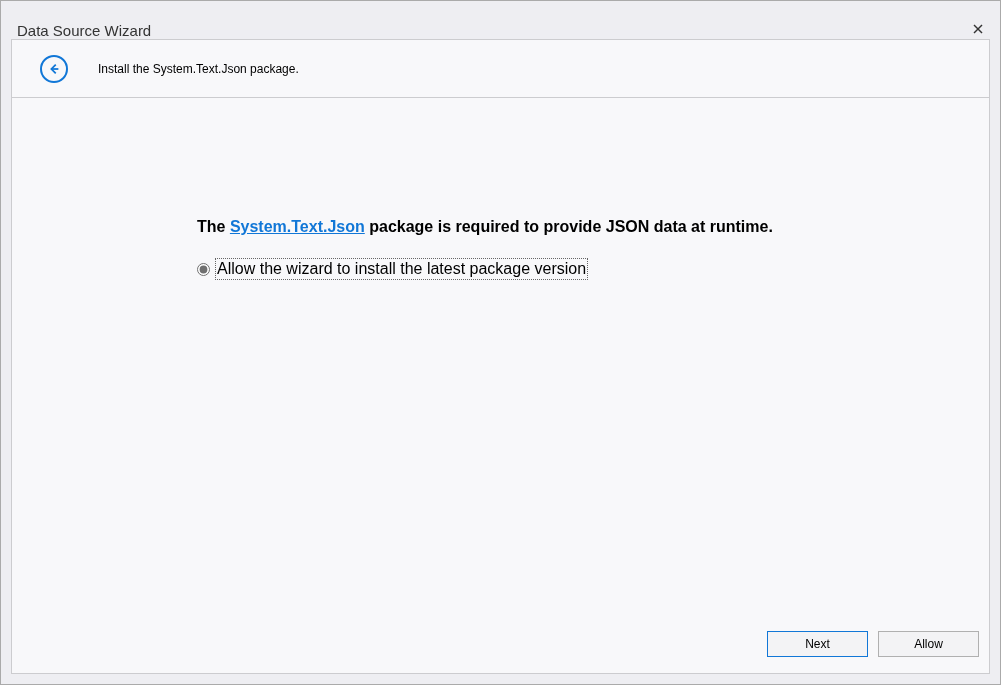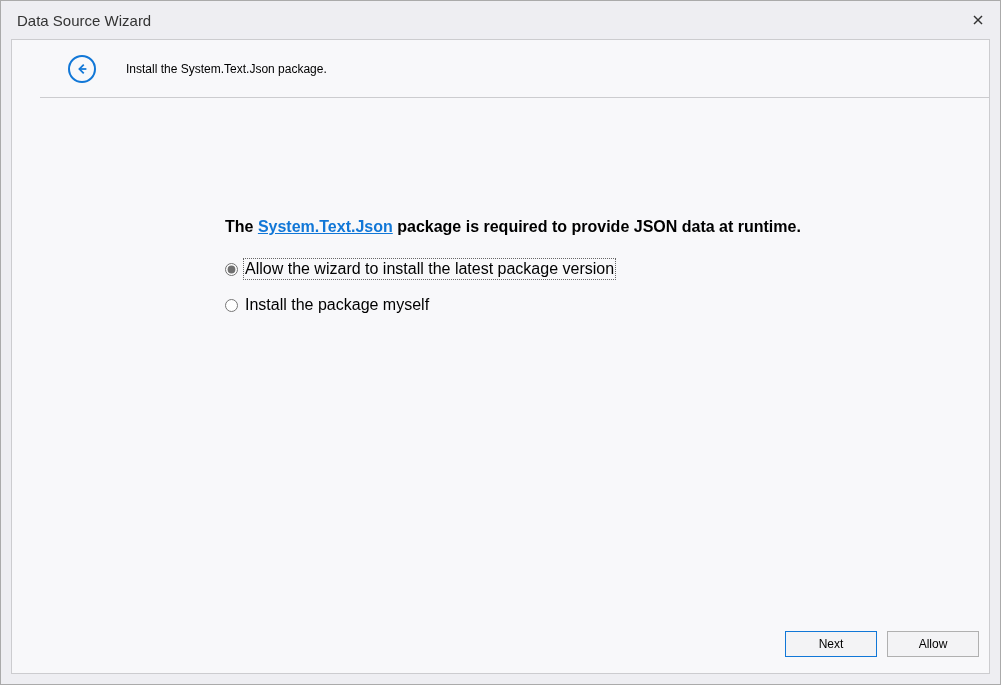--- a/index.html
+++ b/index.html
@@ -17,21 +17,21 @@
       width: 1001px;
       height: 685px;
       border: 1px solid #aaa;
       background: #eeeef2;
       display: flex;
       flex-direction: column;
     }
     .titlebar {
       height: 38px;
       display: flex;
-      align-items: center;
+      align-items: flex-end;
       padding: 0 12px 0 16px;
       justify-content: space-between;
     }
     .titlebar-title {
       font-size: 15px;
       color: #333;
     }
     .close-btn {
       width: 20px;
       height: 20px;
@@ -42,21 +42,20 @@
       font-size: 14px;
       color: #333;
     }
     .wizard-body {
       flex: 1;
       margin: 0 10px 10px 10px;
       border: 1px solid #cccccf;
       background: #f8f8fa;
       display: flex;
       flex-direction: column;
-      padding-left: 28px;
     }
     .header-band {
       height: 58px;
       border-bottom: 1px solid #cccccf;
       display: flex;
       align-items: center;
       padding-left: 28px;
       gap: 30px;
     }
     .back-arrow {
@@ -117,21 +116,21 @@
     }
     .footer {
       height: 58px;
       display: flex;
       justify-content: flex-end;
       align-items: center;
       padding-right: 10px;
       gap: 10px;
     }
     .btn {
-      width: 92px;
+      width: 101px;
       height: 26px;
       border: 1px solid #b0b0b0;
       background: #f3f3f5;
       font-size: 12px;
       cursor: pointer;
       font-family: inherit;
       color: #000;
     }
     .btn.primary {
       border: 1px solid #1177d7;
@@ -166,24 +165,20 @@
     <div class="content">
       <div class="main-message">
         <span>The </span><a href="#">System.Text.Json</a><span> package is required to provide JSON data at runtime.</span>
       </div>
 
       <div class="radio-group">
         <label class="radio-row">
           <input type="radio" name="install" checked="" style="">
           <span class="radio-label focused">Allow the wizard to install the latest package version</span>
         </label>
-        <label class="radio-row">
-          <input type="radio" name="install" style="">
-          <span class="radio-label">Install the package myself</span>
-        </label>
       </div>
     </div>
 
     <div class="footer">
       <button class="btn primary">Next</button>
       <button class="btn">Allow</button>
     </div>
   </div>
 </div>
 

